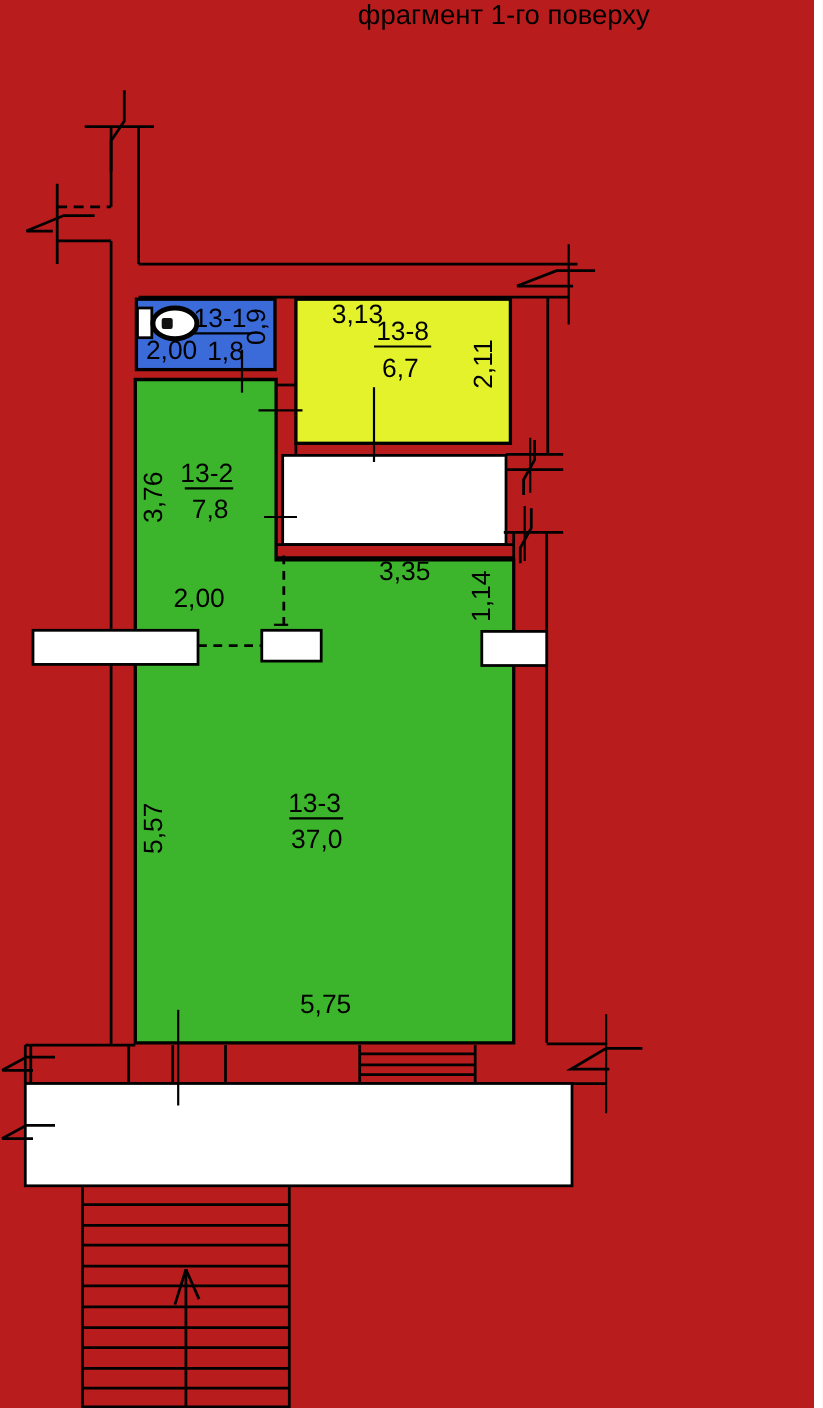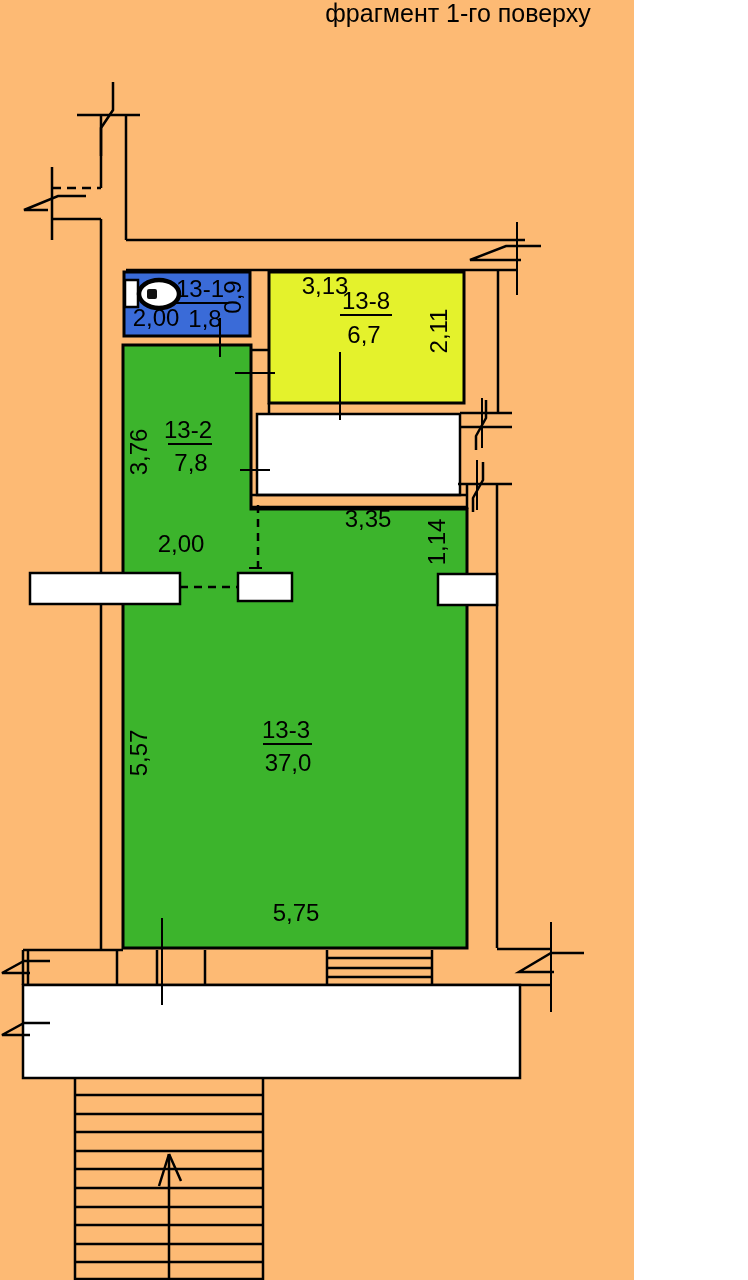--- a/index.html
+++ b/index.html
@@ -1,16 +1,16 @@
 <!DOCTYPE html>
 <html><head>
 <meta charset="utf-8">
 <style>
   html,body{margin:0;padding:0;background:#ffffff;}
-  .canvas{position:relative;width:634px;height:1280px;background:#fdba74;overflow:hidden;}
+  .canvas{position:relative;width:740px;height:1280px;background:#b91c1c;overflow:hidden;}
   svg{display:block;}
   text{fill:#000;}
 </style>
 </head>
 <body>
 
 <div class="canvas">
 <svg width="748" height="1280" viewBox="0 0 748 1280" font-family="Liberation Sans, DejaVu Sans, sans-serif">
 
   <polygon points="123,345 251,345 251,509 467,509 467,948 123,948" stroke="#000" stroke-width="3" fill="#3CB42C"></polygon>

